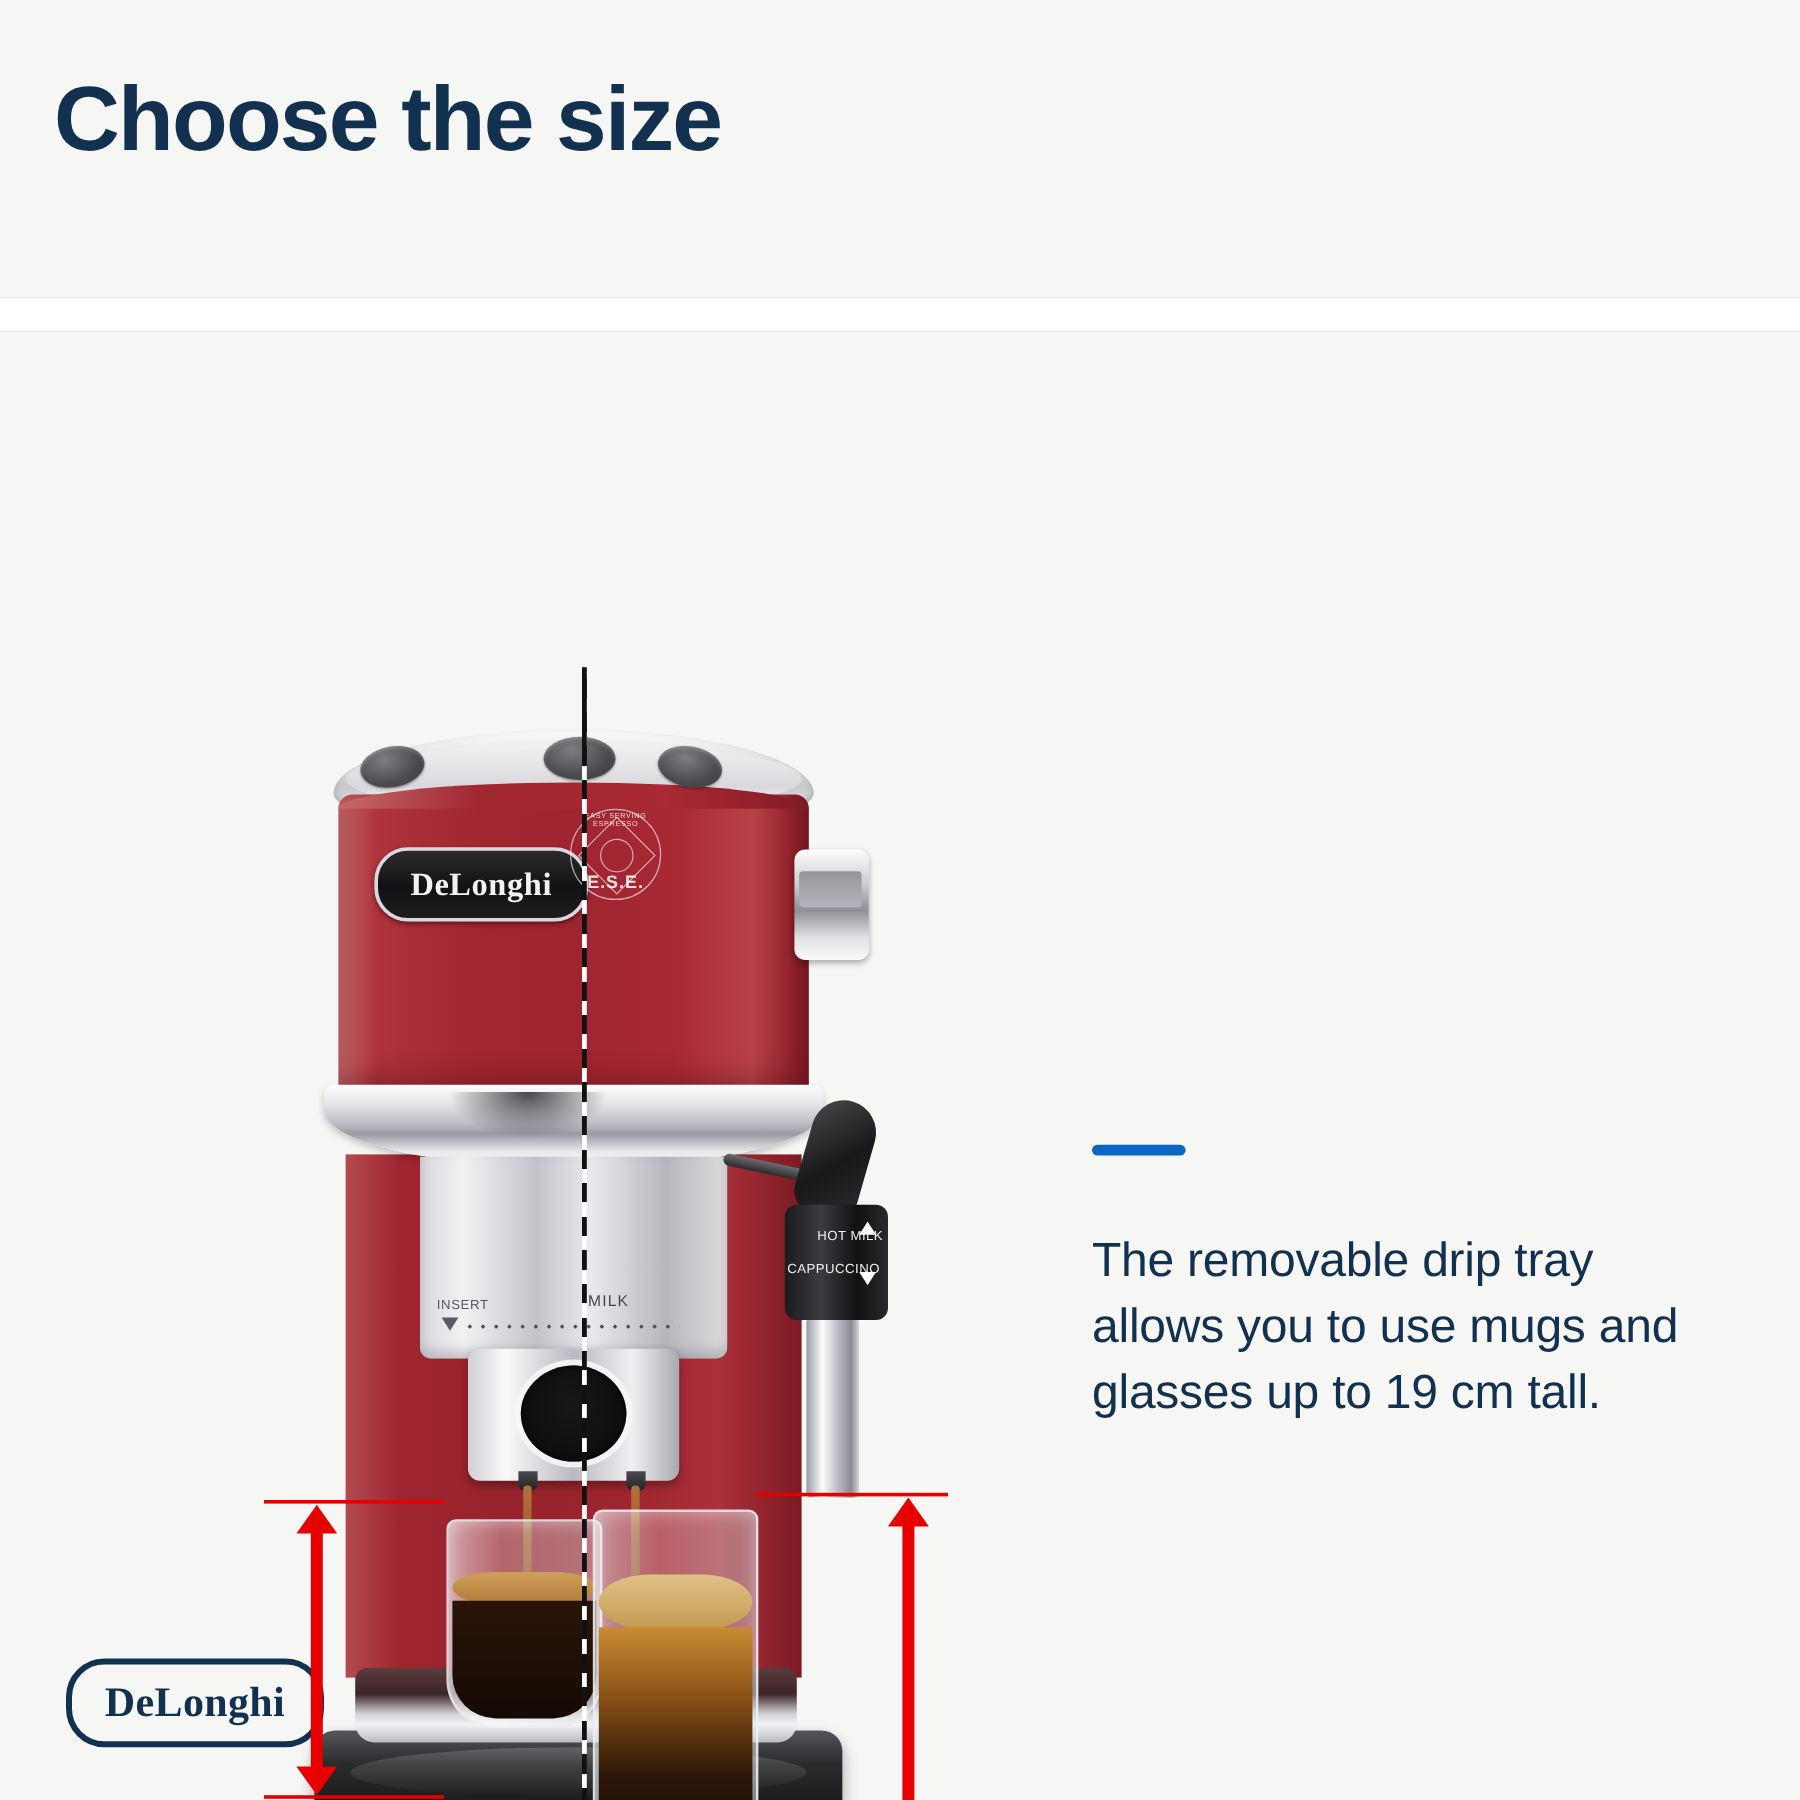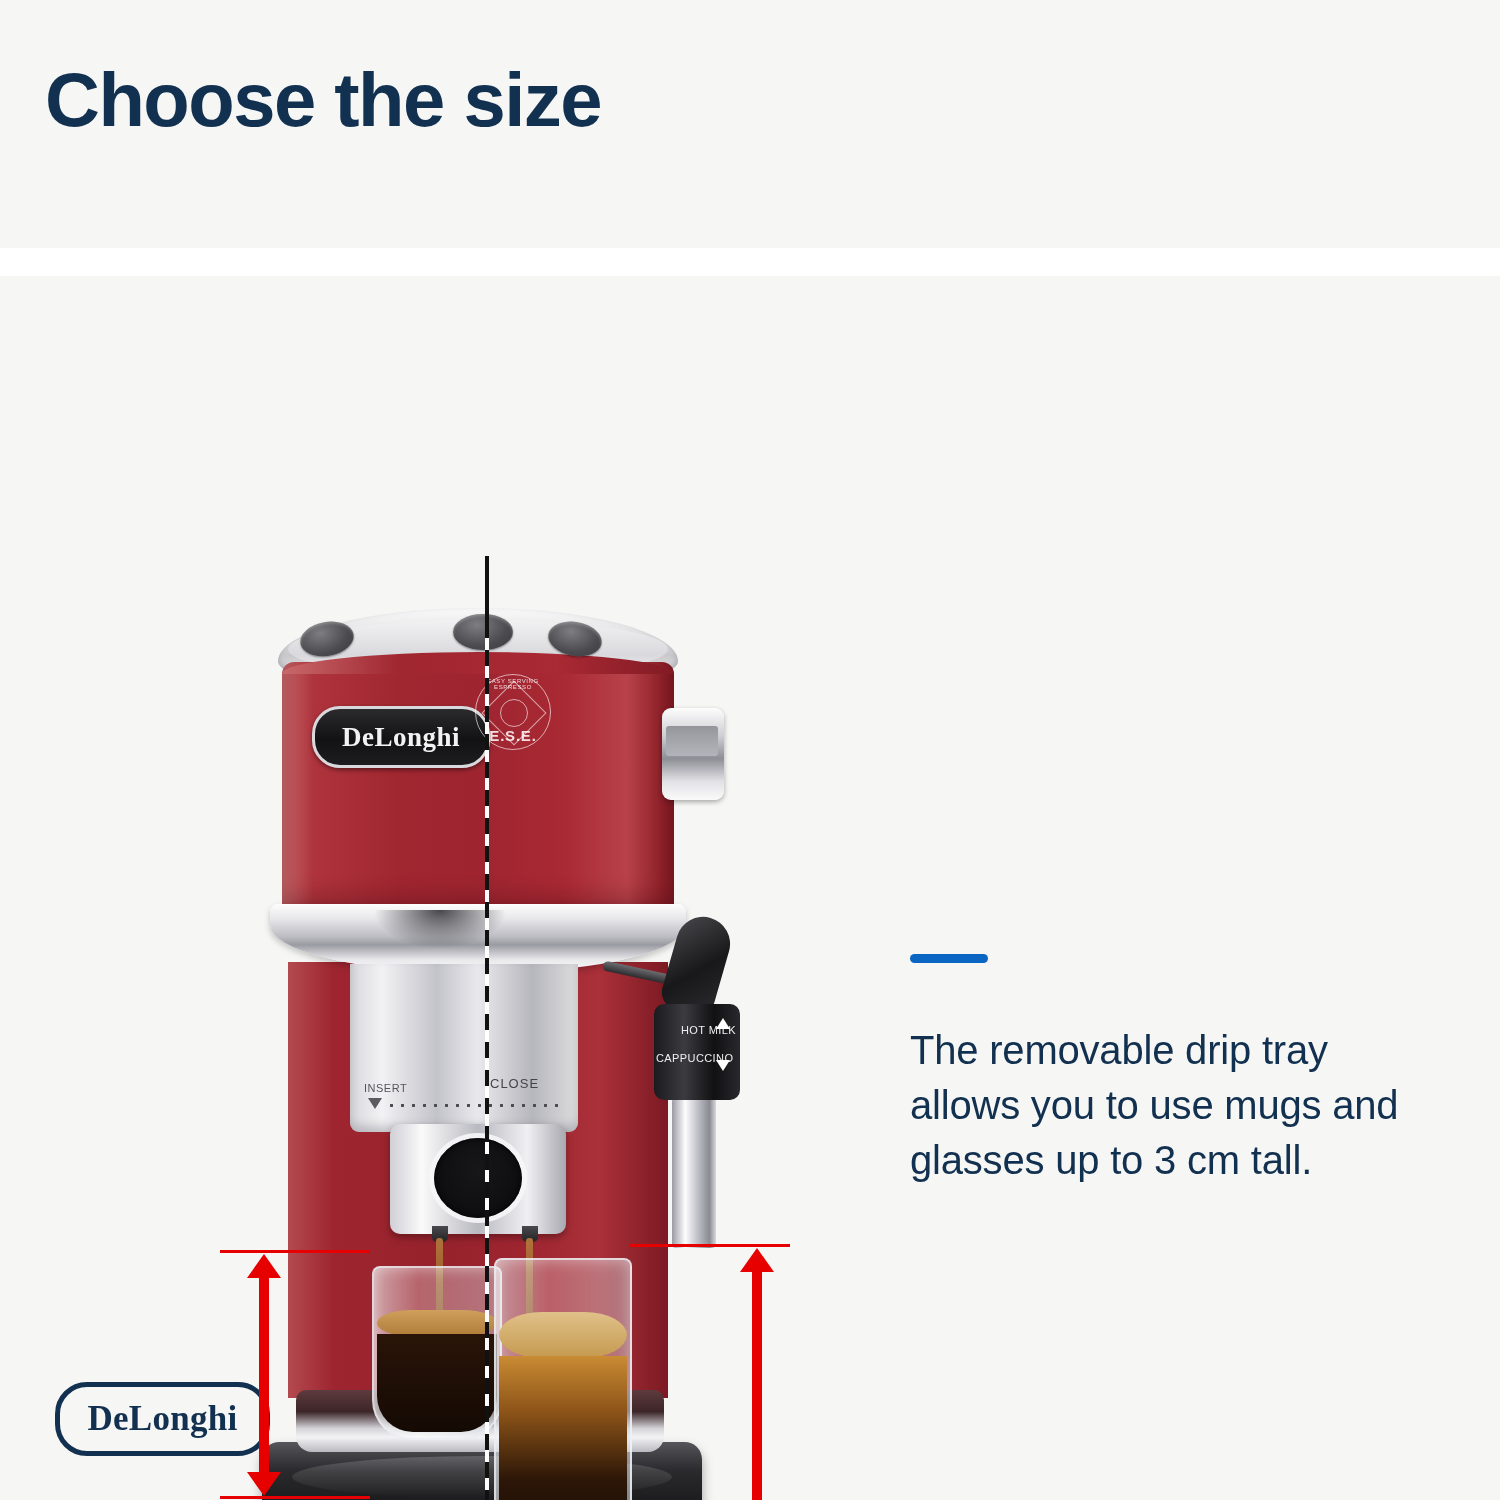--- a/index.html
+++ b/index.html
@@ -144,21 +144,21 @@
 
   
   .body-lower{
     position:absolute;left:88px;top:396px;width:380px;height:436px;
     background:linear-gradient(90deg,#b34a50 0%,#9e2530 12%,#96222c 40%,#9e2530 62%,#aa3039 82%,#7c1a23 100%);
     z-index:2;
   }
 
   
   .brew-group{
-    position:absolute;left:150px;top:398px;width:228px;height:168px;
+    position:absolute;left:150px;top:398px;width:256px;height:168px;
     background:linear-gradient(90deg,#d8d8dc 0%,#f2f2f4 14%,#c3c3ca 38%,#e9e9ed 56%,#b6b6bd 80%,#dededf 100%);
     border-radius:0 0 9px 9px;
     z-index:8;
     box-shadow:inset 0 -6px 10px rgba(110,110,120,.35);
   }
   .lbl-insert{
     position:absolute;left:14px;top:118px;font-size:11px;color:#55555c;letter-spacing:.5px;
   }
   .lbl-close{
     position:absolute;left:140px;top:112px;font-size:13px;color:#44444a;letter-spacing:1px;
@@ -378,21 +378,21 @@
       </div>
 
       <div class="steam-knob"></div>
 
       <div class="body-lower"></div>
       <div class="chrome-shelf"></div>
       <div class="shelf-shadow"></div>
 
       <div class="brew-group">
         <div class="lbl-insert">INSERT</div>
-        <div class="lbl-close">CLOSE</div>
+        <div class="lbl-close">MILK</div>
         <div class="tri-mark"></div>
         <div class="dot-arc"></div>
       </div>
 
       <div class="portafilter">
         <div class="pf-hole"></div>
       </div>
       <div class="spout s1"></div>
       <div class="spout s2"></div>
       <div class="stream a"></div>
@@ -436,21 +436,21 @@
         <div class="tick" style="left:0;top:0;width:160px;"></div>
         <div class="head up" style="left:110px;top:4px;"></div>
         <div class="shaft" style="left:122px;top:24px;height:302px;"></div>
 
       </div>
 
     </div>
 
     <div class="info">
       <div class="accent-rule"></div>
-      <p class="info-body">The removable drip tray allows you to use mugs and glasses up to 3 cm tall.</p>
+      <p class="info-body">The removable drip tray allows you to use mugs and glasses up to 19 cm tall.</p>
     </div>
 
   </div>
 
   <div class="brand-logo">
     <span>DeLonghi</span>
   </div>
 
 </div>
 

